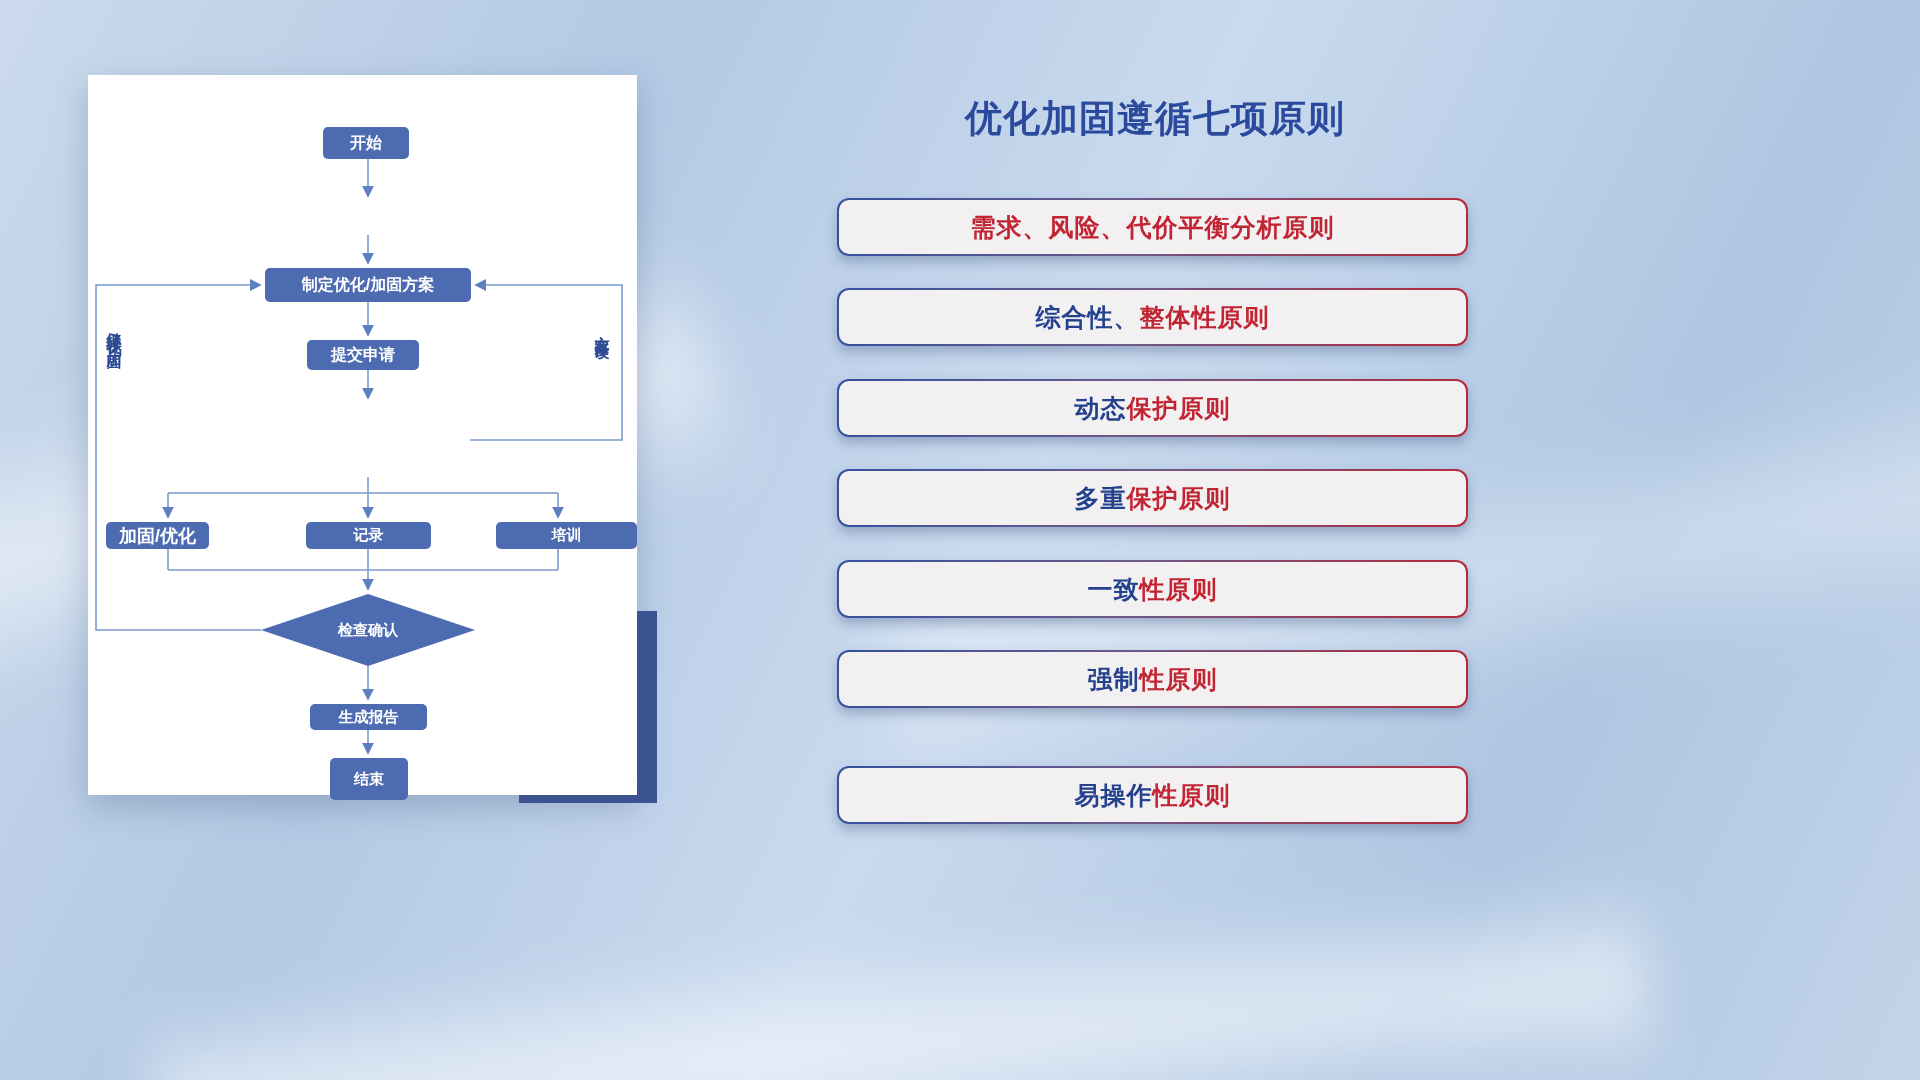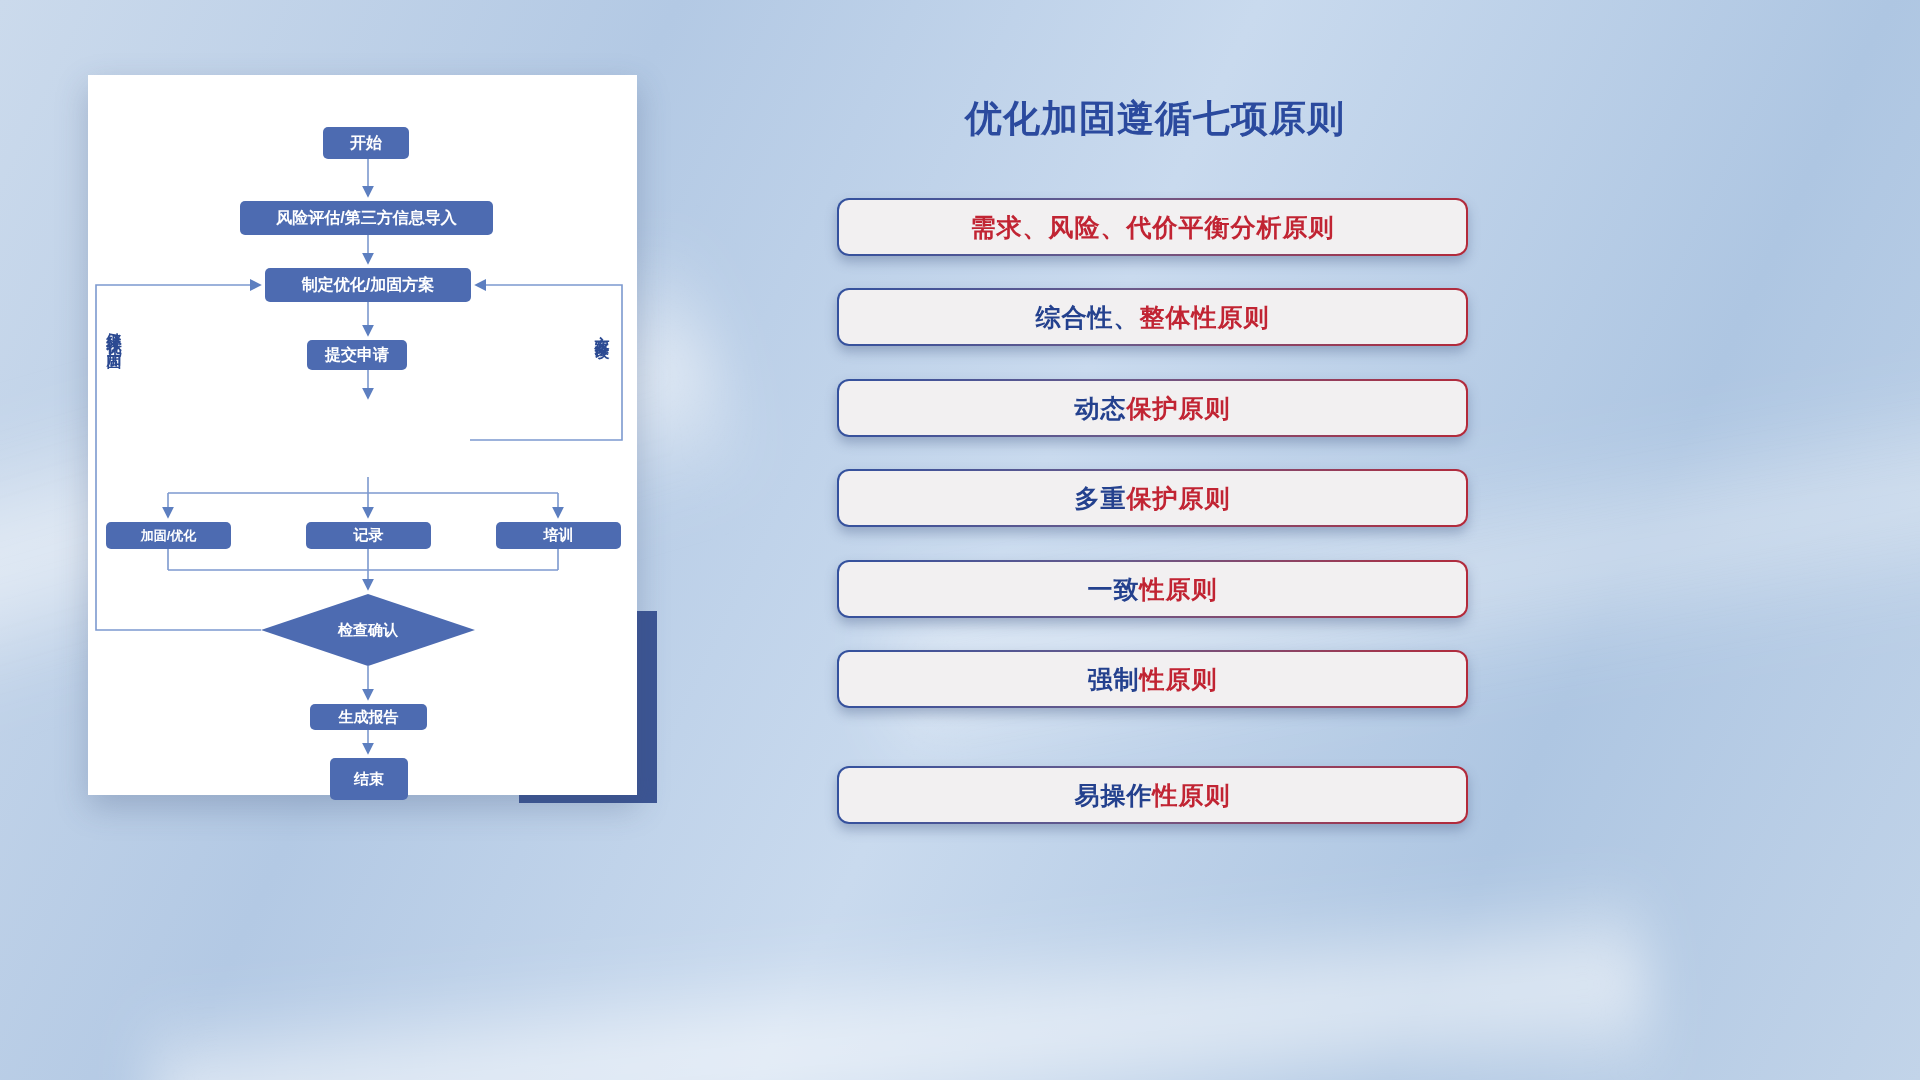--- a/index.html
+++ b/index.html
@@ -24,26 +24,26 @@
   .accent-block { position:absolute; left:519px; top:611px; width:138px; height:192px; background:#3c5594; }
   .flow-card { position:absolute; left:88px; top:75px; width:549px; height:720px; background:#ffffff;
     box-shadow:0 12px 30px rgba(60,80,120,.28); }
   .flow-svg { position:absolute; left:0; top:0; width:549px; height:720px; }
 
   .node { position:absolute; background:#4d6bb1; color:#ffffff; display:flex; align-items:center;
     justify-content:center; font-weight:bold; border-radius:5px; white-space:nowrap; }
   #n-start    { left:235px; top:52px;  width:86px;  height:32px; font-size:16px; }
   #n-risk     { left:152px; top:126px; width:253px; height:34px; font-size:16px; }
   #n-plan     { left:177px; top:193px; width:206px; height:34px; font-size:16px; }
-  #n-submit   { left:219px; top:265px; width:100px; height:30px; font-size:16px; }
+  #n-submit   { left:219px; top:265px; width:112px; height:30px; font-size:16px; }
   #n-owner    { left:178px; top:328px; width:204px; height:74px; border-radius:0; font-size:15px;
     clip-path:polygon(50% 0,100% 50%,50% 100%,0 50%); }
-  #n-harden   { left:18px;  top:447px; width:125px; height:27px; font-size:13px; }
+  #n-harden   { left:18px;  top:447px; width:103px; height:27px; font-size:18px; }
   #n-record   { left:218px; top:447px; width:125px; height:27px; font-size:15px; }
-  #n-training { left:408px; top:447px; width:125px; height:27px; font-size:15px; }
+  #n-training { left:408px; top:447px; width:141px; height:27px; font-size:15px; }
   #n-check    { left:173px; top:519px; width:214px; height:72px; border-radius:0; font-size:15px;
     clip-path:polygon(50% 0,100% 50%,50% 100%,0 50%); }
   #n-report   { left:222px; top:629px; width:117px; height:26px; font-size:15px; }
   #n-end      { left:242px; top:683px; width:78px;  height:42px; font-size:15px; }
 
   .vlabel { position:absolute; writing-mode:vertical-lr; color:#2c4a92; font-weight:bold;
     font-size:15px; letter-spacing:3px; }
   #lbl-left  { left:16px;  top:246px; height:150px; }
   #lbl-right { left:504px; top:248px; height:120px; }
 
@@ -97,21 +97,20 @@
 
       <line x1="280" y1="591" x2="280" y2="624" marker-end="url(#arr)"></line>
       <line x1="280" y1="655" x2="280" y2="678" marker-end="url(#arr)"></line>
 
       <polyline points="382,365 534,365 534,210 388,210" marker-end="url(#arr)"></polyline>
       <polyline points="173,555 8,555 8,210 172,210" marker-end="url(#arr)"></polyline>
     </g>
   </svg>
 
   <div class="node" id="n-start">开始</div>
-  <div class="node" id="n-risk">风险评估/第三方信息导入</div>
   <div class="node" id="n-plan">制定优化/加固方案</div>
   <div class="node" id="n-submit">提交申请</div>
   <div class="node" id="n-harden">加固/优化</div>
   <div class="node" id="n-record">记录</div>
   <div class="node" id="n-training">培训</div>
   <div class="node" id="n-check">检查确认</div>
   <div class="node" id="n-report">生成报告</div>
   <div class="node" id="n-end">结束</div>
 
   <div class="vlabel" id="lbl-left">继续优化/加固</div>

